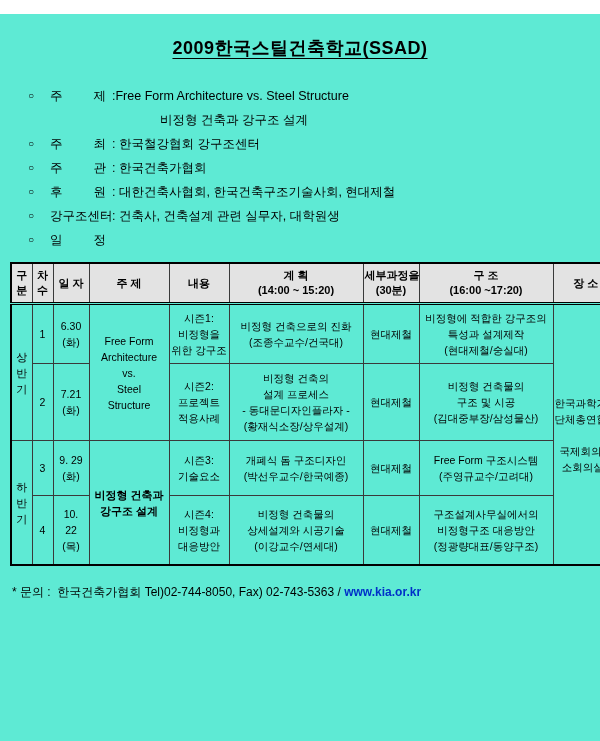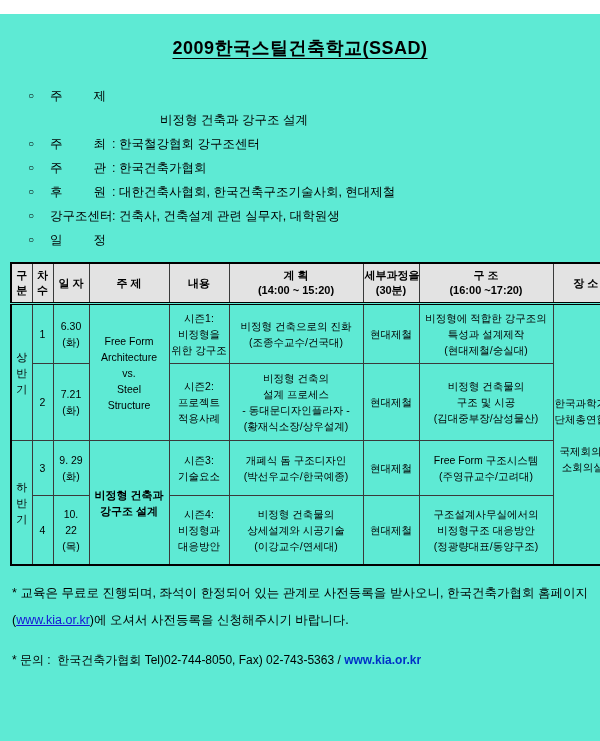--- a/index.html
+++ b/index.html
@@ -97,20 +97,21 @@
 
 <div class="page">
 
   <div class="title">2009한국스틸건축학교(SSAD)</div>
 
 
   <div class="info-list">
     <div class="info-row">
       <span class="marker">○</span>
       <span class="ilabel">주 제</span>
+      <span class="ivalue">:Free Form Architecture vs. Steel Structure</span>
     </div>
     <div class="sub-line">비정형 건축과 강구조 설계</div>
     <div class="info-row">
       <span class="marker">○</span>
       <span class="ilabel">주 최</span>
       <span class="ivalue">: 한국철강협회 강구조센터</span>
     </div>
     <div class="info-row">
       <span class="marker">○</span>
       <span class="ilabel">주 관</span>
@@ -236,17 +237,16 @@
 상세설계와 시공기술
 (이강교수/연세대)</td>
         <td>현대제철</td>
         <td>구조설계사무실에서의
 비정형구조 대응방안
 (정광량대표/동양구조)</td>
       </tr>
     </tbody>
   </table>
 
-  <p class="note1"><span>* 교육은 무료로 진행되며, 좌석이 한정되어 있는 관계로 사전등록을 받사오니, 한국건축가협회 홈페이지(</span><a href="#">www.kia.or.kr</a><span>)에 오셔서 사전등록을 신청해주시기 바랍니다.</span></p>
 
   <p class="contact"><span>* 문의 :  한국건축가협회 Tel)02-744-8050, Fax) 02-743-5363 / </span><a href="#">www.kia.or.kr</a></p>
 
 </div>
 
 </body></html>

